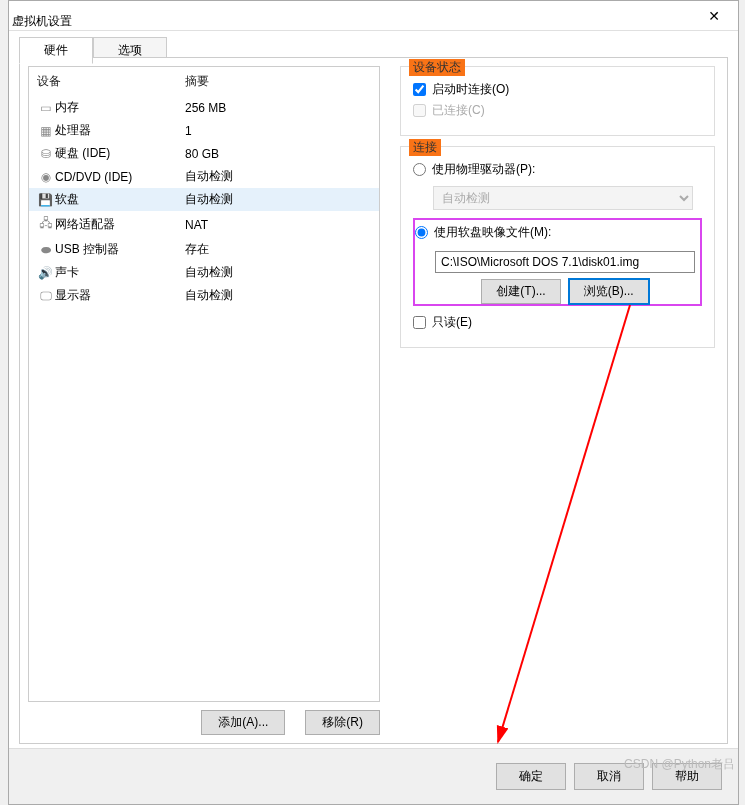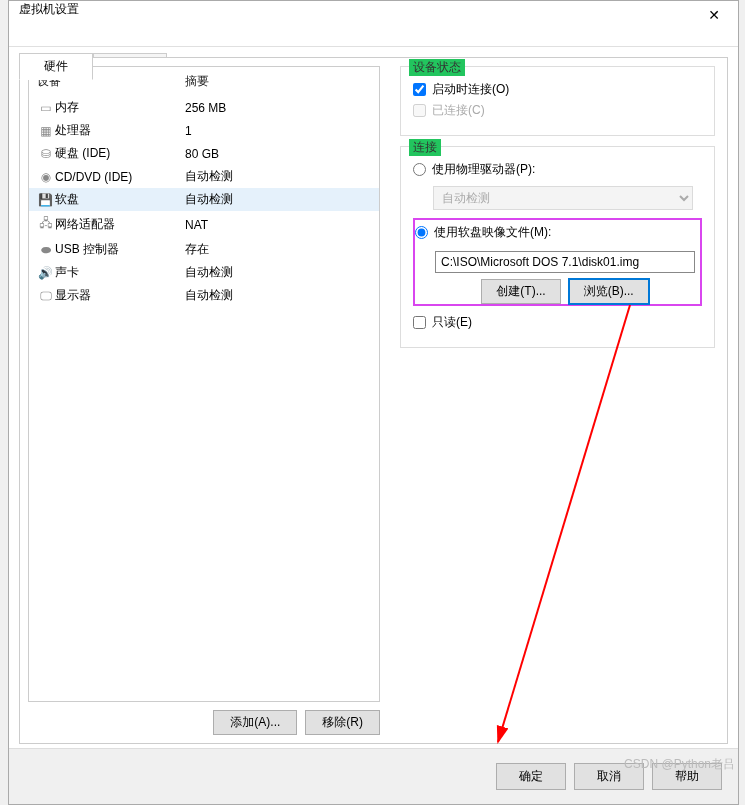--- a/index.html
+++ b/index.html
@@ -1,38 +1,38 @@
 <!DOCTYPE html>
 <html><head>
 <meta charset="utf-8">
 <style>
 * { box-sizing: border-box; margin: 0; padding: 0; font-family: "Microsoft YaHei", "Segoe UI", sans-serif; font-size: 12px; }
 body { background: #f0f0f0; width: 745px; height: 805px; position: relative; overflow: hidden; }
 .dialog { position: absolute; left: 8px; top: 0; width: 731px; height: 805px; background: #fff; border: 1px solid #aaa; }
-.titlebar { height: 46px; display: flex; align-items: flex-start; padding: 0 4px 0 10px; border-bottom: 1px solid #e0e0e0; }
+.titlebar { height: 30px; display: flex; align-items: flex-end; padding: 0 4px 0 3px; border-bottom: 1px solid #e0e0e0; }
 .titlebar .title { flex: 1; }
 .titlebar .close { width: 40px; height: 28px; text-align: center; line-height: 28px; font-size: 14px; cursor: pointer; }
 .tabs { display: flex; padding: 6px 10px 0 10px; }
 .tab { padding: 4px 24px; border: 1px solid #ccc; background: #fff; position: relative; cursor: pointer; }
 .tab.active { border-bottom: 1px solid #fff; z-index: 2; }
 .tab.inactive { background: #f5f5f5; }
 .tab-pane { position: absolute; left: 10px; right: 10px; top: 56px; bottom: 60px; border: 1px solid #ccc; background: #fff; display: flex; }
 .left-col { width: 368px; padding: 8px; display: flex; flex-direction: column; }
 .hw-list { border: 1px solid #ccc; flex: 1; overflow: hidden; }
 .hw-header { display: flex; padding: 6px 8px; color: #222; }
 .hw-header .c1 { width: 148px; }
 .hw-row { display: flex; align-items: center; padding: 3px 8px; cursor: pointer; }
 .hw-row .ic { width: 18px; display: inline-flex; justify-content: center; color: #888; }
 .hw-row .c1 { width: 130px; }
 .hw-row.sel { background: #e5f1fb; }
-.hw-btns { display: flex; justify-content: flex-end; gap: 8px; padding: 8px 0 0 0; }
+.hw-btns { display: flex; justify-content: flex-end; gap: 20px; padding: 8px 0 0 0; }
 .hw-btns button { padding: 3px 16px; border: 1px solid #adadad; background: #e1e1e1; cursor: pointer; }
 .right-col { flex: 1; padding: 8px 12px; }
 .group { border: 1px solid #ddd; padding: 10px 12px 12px 12px; margin-bottom: 10px; position: relative; }
-.group-title { position: absolute; top: -8px; left: 8px; background: #22c55e; padding: 0 4px; color: #333; }
+.group-title { position: absolute; top: -8px; left: 8px; background: #f97316; padding: 0 4px; color: #333; }
 .chk-row, .rad-row { display: flex; align-items: center; gap: 6px; margin: 4px 0; }
 .chk-row input, .rad-row input { margin: 0; }
 .chk-row label, .rad-row label { cursor: pointer; }
 .phys-sel { width: 100%; margin: 4px 0 8px 20px; padding: 3px 4px; border: 1px solid #ccc; background: #f0f0f0; color: #888; max-width: 260px; }
 .img-path { width: 260px; margin: 6px 0 6px 20px; padding: 3px 5px; border: 1px solid #888; background: #fff; }
 .img-btns { display: flex; justify-content: center; gap: 8px; margin-left: 20px; max-width: 260px; }
 .img-btns button { padding: 3px 14px; border: 1px solid #adadad; background: #e1e1e1; cursor: pointer; }
 .img-btns button.browse { border: 1px solid #0078d7; outline: 1px solid #0078d7; }
 .highlighted { border: 2px solid #d946ef; }
 .footer { position: absolute; left: 0; right: 0; bottom: 0; height: 56px; display: flex; align-items: center; justify-content: flex-end; gap: 8px; padding: 0 16px; background: #f0f0f0; border-top: 1px solid #ddd; }

